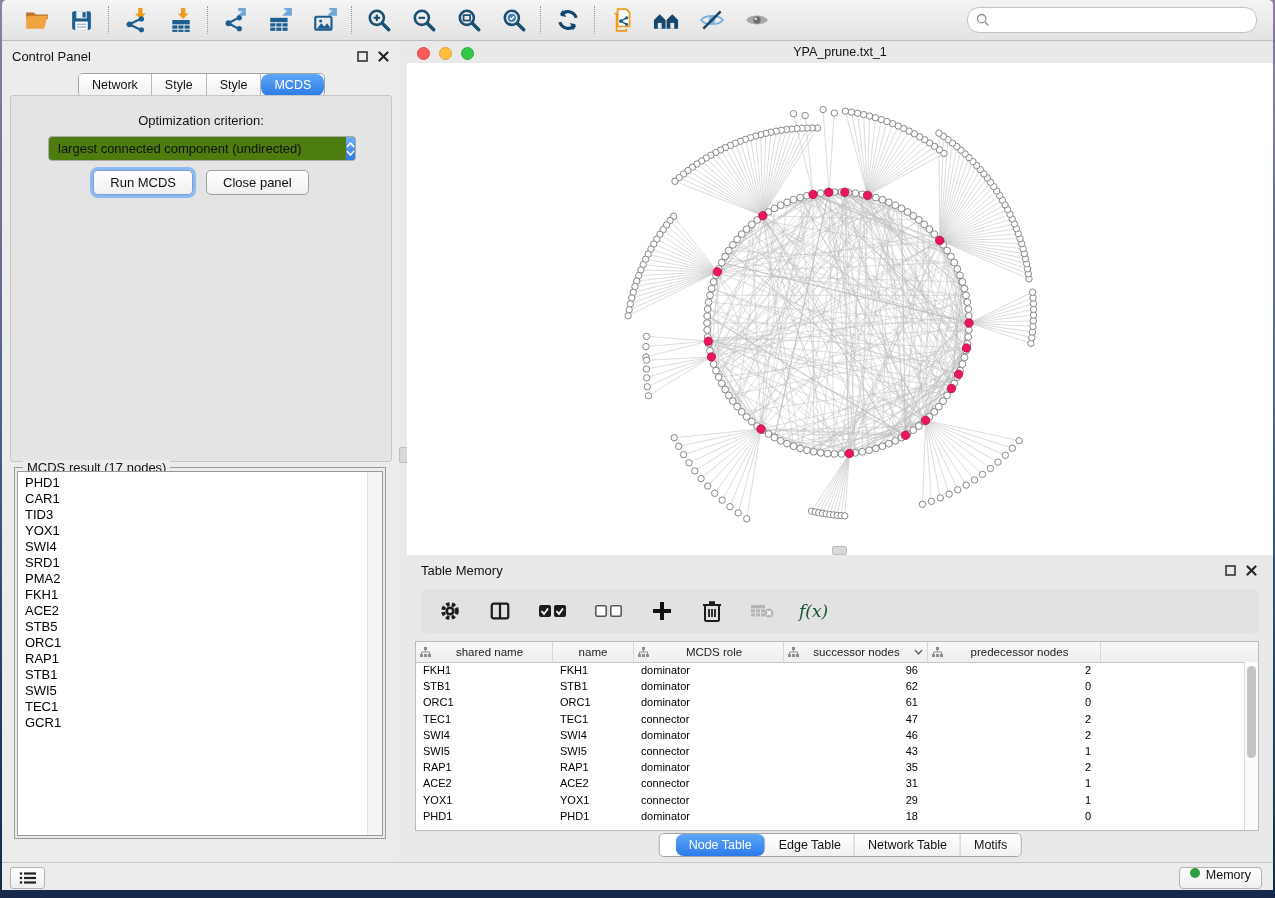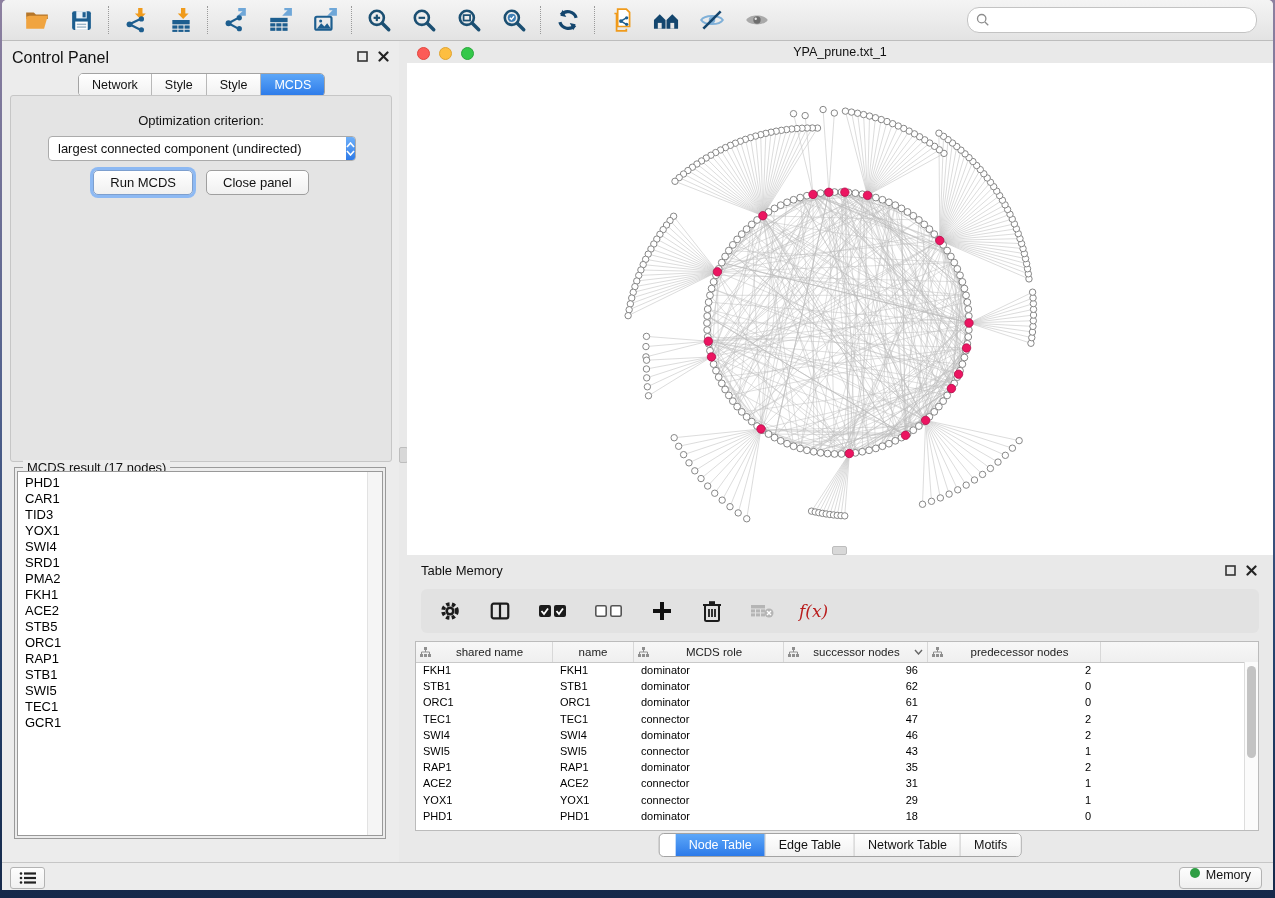--- a/index.html
+++ b/index.html
@@ -13,33 +13,33 @@
            background:linear-gradient(#f4f4f4,#e3e3e3);border-bottom:1px solid #bdbdbd;
            display:flex;align-items:center;padding:0 8px;}
   .tgroup{display:flex;align-items:center;gap:18px;padding:0 13px;}
   .tsep{width:0;height:28px;border-left:1px dotted #9a9a9a;}
   .ticon{width:27px;height:27px;display:flex;align-items:center;justify-content:center;cursor:default;}
   .searchbox{margin-left:auto;margin-right:8px;width:272px;height:24px;background:#fff;
              border:1px solid #c3c3c3;border-radius:12px;display:flex;align-items:center;padding:0 8px;}
   .searchbox input{border:none;outline:none;flex:1;font-size:12px;background:transparent;margin-left:5px;}
   
   .cpanel{position:absolute;left:0;top:41px;width:397px;height:821px;background:#ececec;}
-  .cp-title{position:absolute;left:10px;top:8px;font-size:16px;color:#111;}
+  .cp-title{position:absolute;left:10px;top:8px;font-size:13px;color:#111;}
   .panel-btns{position:absolute;top:10px;display:flex;gap:10px;}
   .cp-btns{right:10px;}
   .seg{display:flex;border:1px solid #a3a3a3;border-radius:5px;overflow:hidden;height:22px;background:#fff;}
   .seg>div{padding:0 13px;font-size:12.5px;display:flex;align-items:center;justify-content:center;
            color:#111;background:linear-gradient(#ffffff,#f1f1f1);border-right:1px solid #b8b8b8;white-space:nowrap;}
   .seg>div:last-child{border-right:none;}
-  .seg>div.sel{background:linear-gradient(#5da7f8,#2c7ae9);color:#fff;}
+  .seg>div.sel{background:linear-gradient(#5da7f8,#2c7ae9);color:#fff;border-radius:8px;}
   .cp-tabs{position:absolute;left:76px;top:32px;}
   .cp-box{position:absolute;left:8px;right:7px;top:54px;height:365px;background:#e4e4e4;
           border:1px solid #c6c6c6;border-radius:3px;}
   .opt-label{position:absolute;left:0;right:0;top:17px;text-align:center;font-size:13px;color:#111;}
-  .dropdown{position:absolute;left:37px;right:35px;top:40px;height:23px;background:#ffffff;
+  .dropdown{position:absolute;left:37px;right:35px;top:40px;height:23px;background:#4d7c0f;
             border:1px solid #ababab;border-radius:4px;display:flex;align-items:center;overflow:hidden;gap:44px;}
   .dd-text{flex:1;font-size:13px;padding-left:9px;color:#111;white-space:nowrap;}
   .dd-step{width:20px;height:100%;background:linear-gradient(#6fb0f9,#2d7ae8);
            display:flex;flex-direction:column;align-items:center;justify-content:center;gap:2px;}
   .btnrow{position:absolute;left:0;right:0;top:74px;display:flex;justify-content:center;gap:13px;}
   .mac-btn{height:23px;background:linear-gradient(#ffffff,#f0f0f0);border:1px solid #9f9f9f;
            border-radius:5px;font-size:13px;color:#111;display:flex;align-items:center;justify-content:center;
            padding:0 16px;}
   .focus-ring{box-shadow:0 0 0 3px #8db9f3;border-color:#7d9fce;}
   .fieldset{position:absolute;left:12px;right:13px;top:426px;height:370px;border:1px solid #9a9a9a;}
@@ -59,21 +59,21 @@
   .light{width:11px;height:11px;border-radius:50%;}
   .net-title{position:absolute;left:0;right:0;top:4px;text-align:center;font-size:12.5px;color:#111;}
   .net-canvas{position:absolute;left:0;right:0;top:22px;height:492px;background:#fff;}
   
   .tpanel{position:absolute;left:0;right:0;top:514px;bottom:0;}
   .tp-title{position:absolute;left:14px;top:8px;font-size:13px;color:#111;}
   .tp-btns{right:16px;}
   .tp-toolbar{position:absolute;left:14px;right:14px;top:34px;height:44px;background:#e2e2e2;
               border-radius:6px;display:flex;align-items:center;gap:24px;padding-left:16px;}
   .tbicon{width:26px;height:26px;display:flex;align-items:center;justify-content:center;}
-  .fx{font-family:"DejaVu Serif","Liberation Serif",serif;font-style:italic;font-size:17px;color:#b91c1c;}
+  .fx{font-family:"DejaVu Serif","Liberation Serif",serif;font-style:italic;font-size:17px;color:#14532d;}
   .ntable{position:absolute;left:8px;right:14px;top:86px;height:188px;background:#fff;border:1px solid #bbb;}
   .thead{display:grid;grid-template-columns:137px 81px 150px 144px 173px 1fr;height:20px;
          background:linear-gradient(#f7f7f7,#efefef);border-bottom:1px solid #c9c9c9;}
   .hcell{display:flex;align-items:center;padding:0 4px;border-right:1px solid #d8d8d8;overflow:hidden;}
   .hcell:last-child{border-right:none;}
   .hcell .lbl{flex:1;text-align:center;font-size:11.5px;color:#222;white-space:nowrap;}
   .tbody{position:absolute;left:0;right:0;top:20px;bottom:0;overflow:hidden;}
   .trow{display:grid;grid-template-columns:137px 81px 150px 144px 173px 1fr;height:16.2px;align-items:center;}
   .tcell{font-size:11px;color:#000;padding-left:7px;white-space:nowrap;}
   .tcell.num{text-align:right;padding-right:10px;padding-left:0;}

